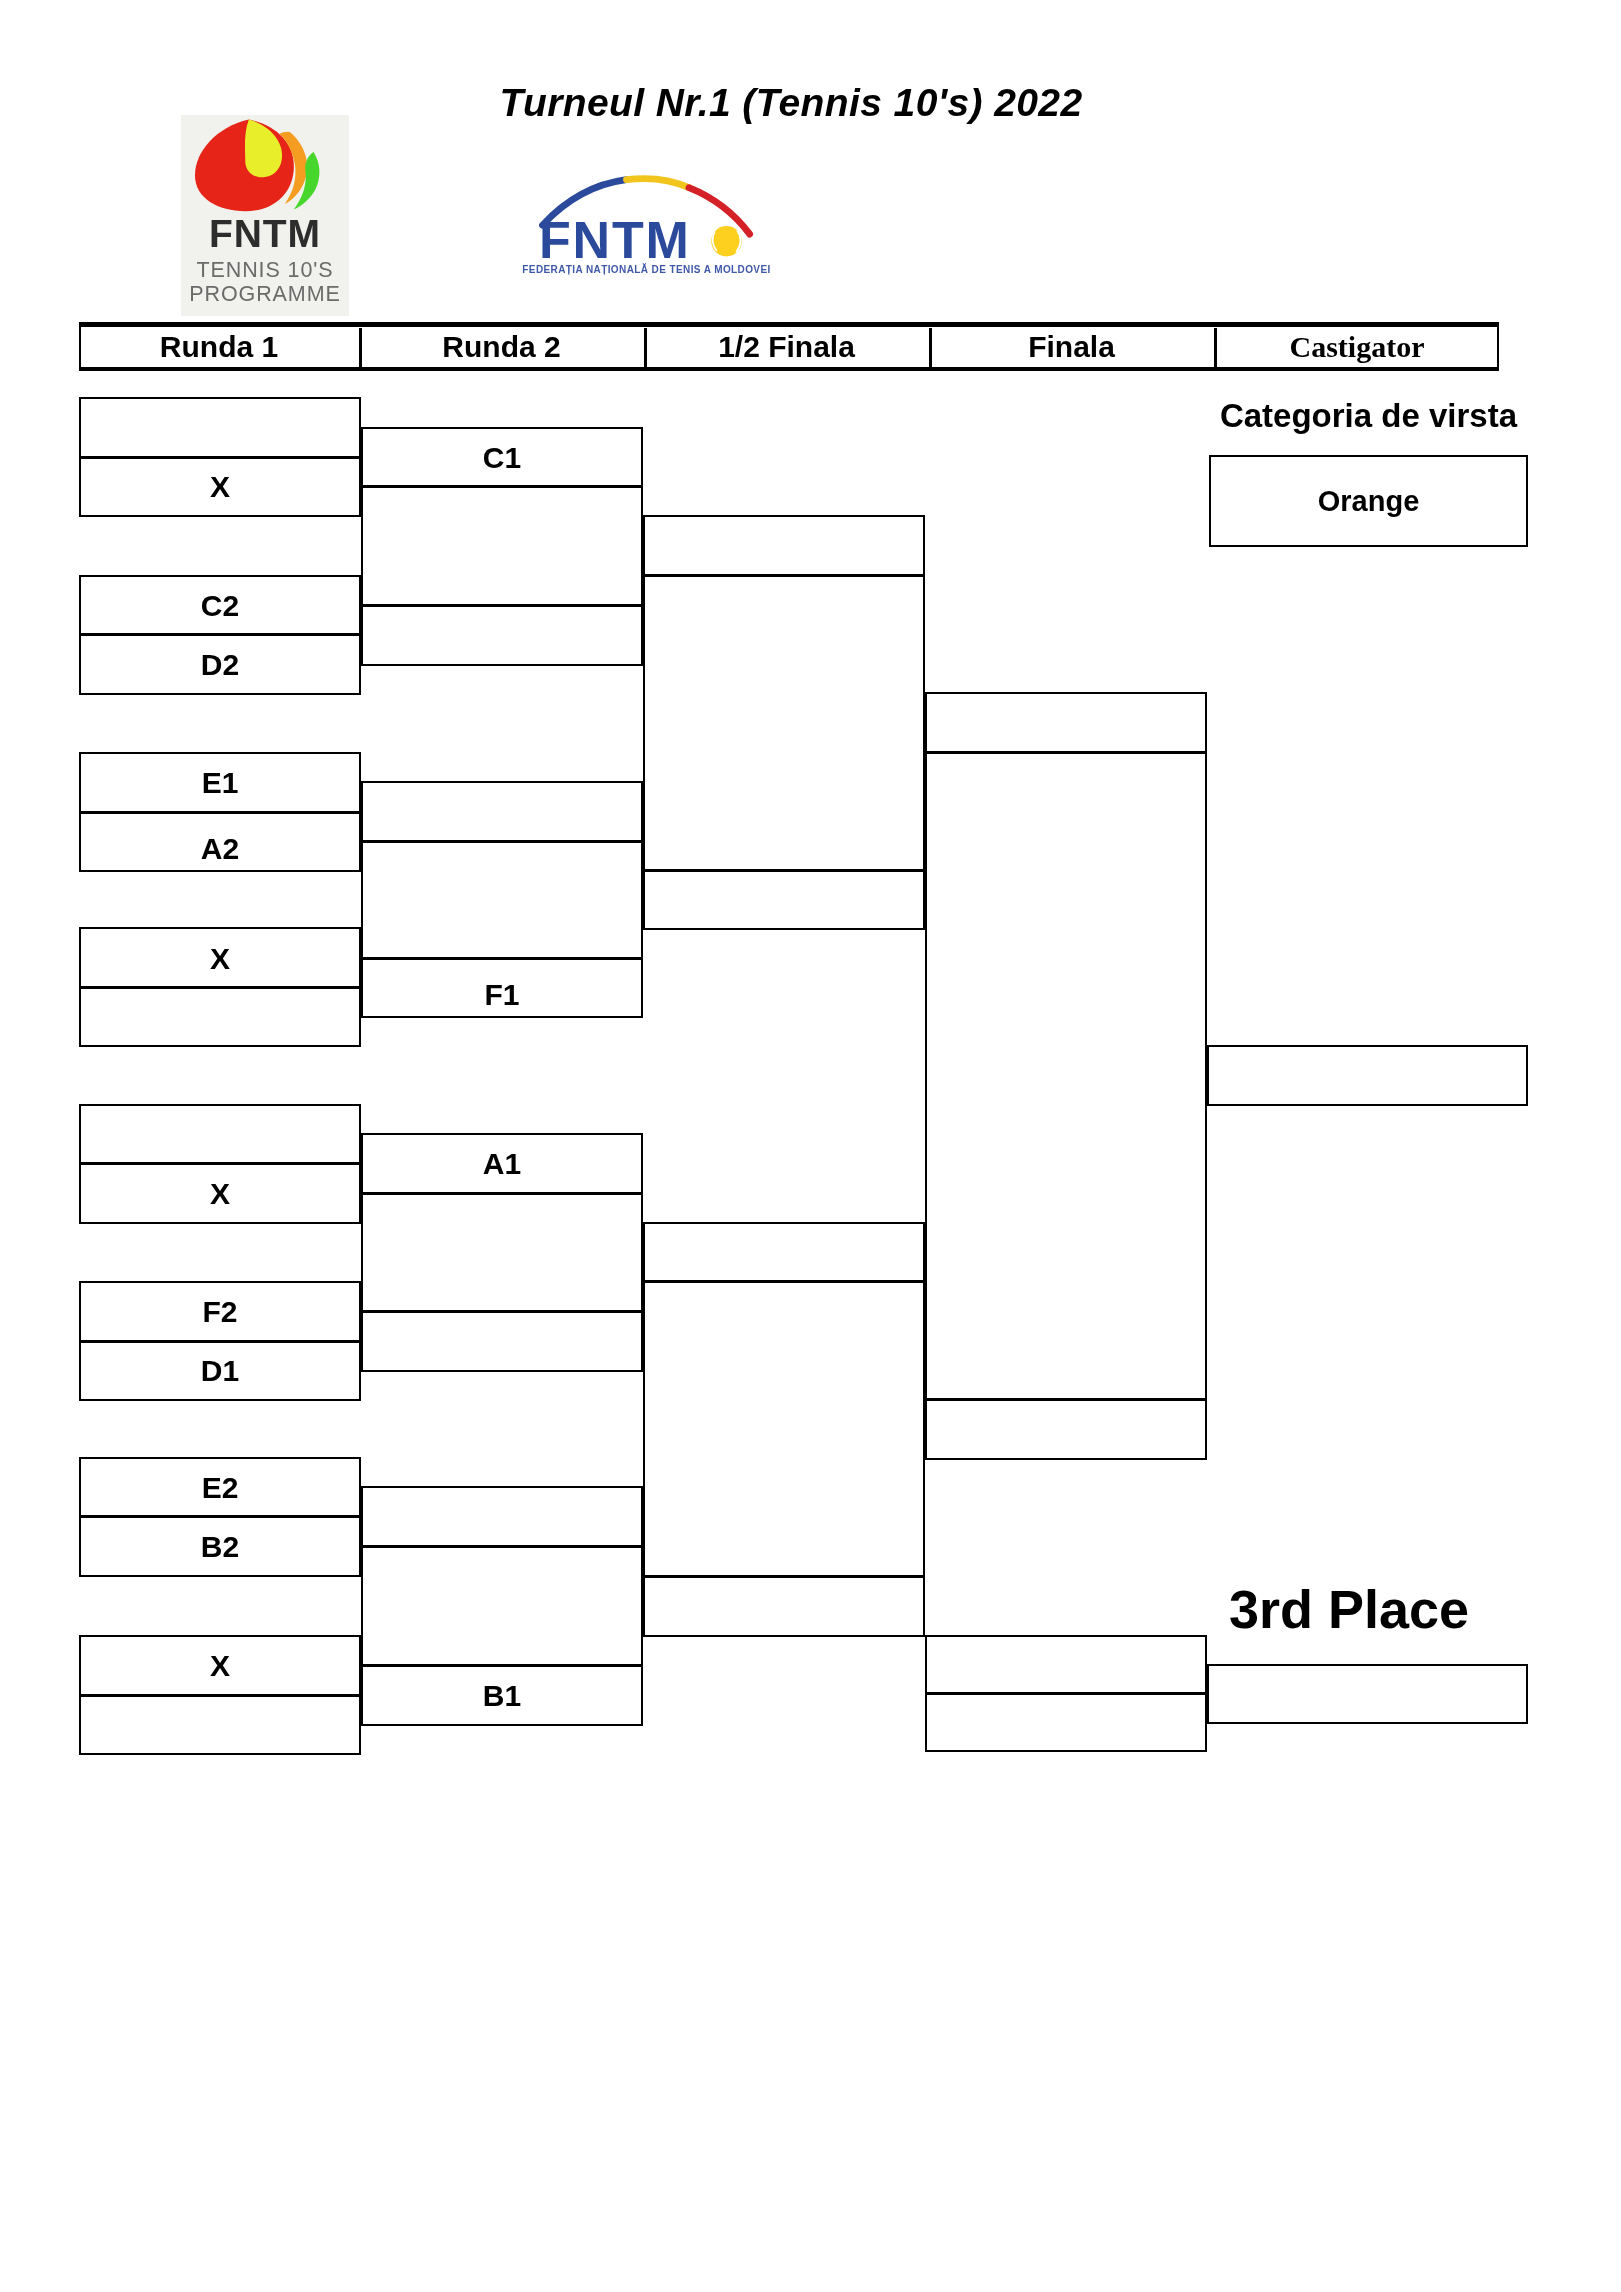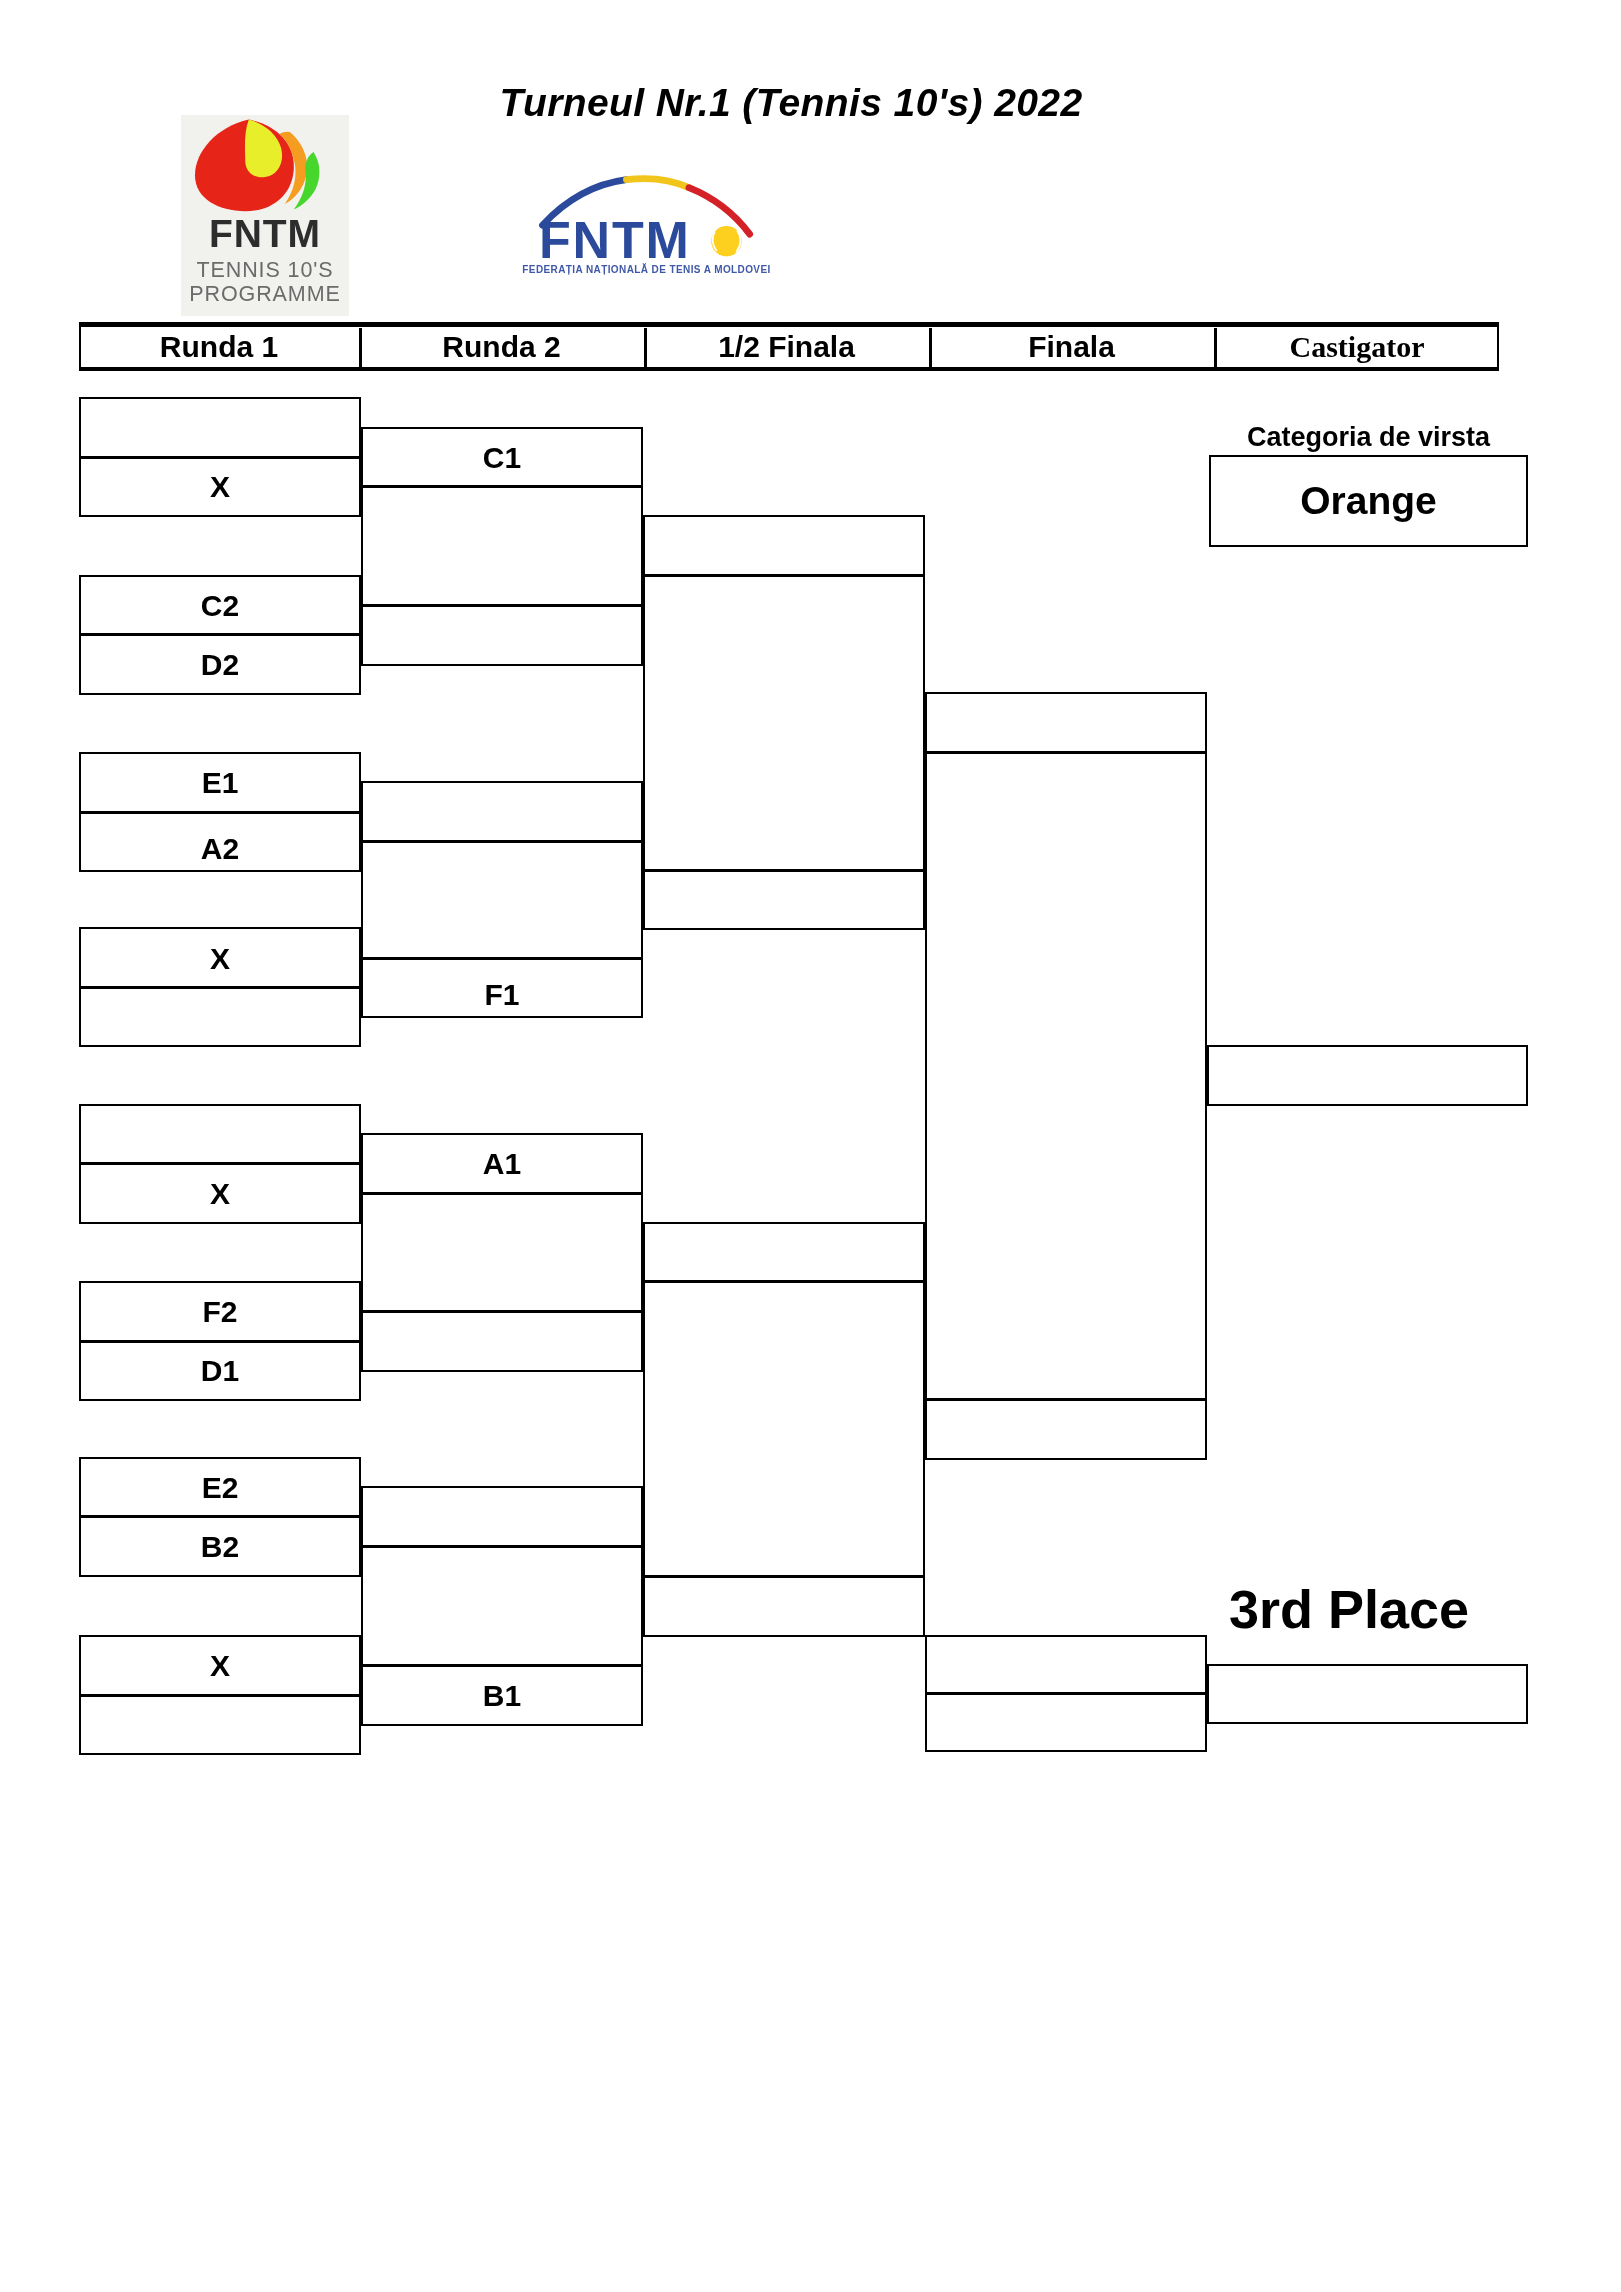--- a/index.html
+++ b/index.html
@@ -27,23 +27,23 @@
     left:79px;top:322px;width:1420px;height:49px;box-sizing:border-box;
     border:2.7px solid #000;border-top-width:5.4px;border-bottom-width:4.5px;background:#fff;
   }
   .header-vline{top:328px;width:2.7px;height:39px;background:#000;}
   .header-label{top:322px;height:49px;font-size:30px;font-weight:bold;}
   
   .bx{box-sizing:border-box;border:2.7px solid #000;background:transparent;}
   .hl{background:#000;height:2.7px;}
   .slot-label{font-size:30px;font-weight:bold;}
   
-  #category-label{left:1209px;top:421px;width:319px;height:32px;font-size:27px;font-weight:bold;}
+  #category-label{left:1209px;top:400px;width:319px;height:32px;font-size:33px;font-weight:bold;}
   #category-box{left:1209px;top:455px;width:319px;height:92px;}
-  #category-value{left:1209px;top:455px;width:319px;height:92px;font-size:39px;font-weight:bold;}
+  #category-value{left:1209px;top:455px;width:319px;height:92px;font-size:29px;font-weight:bold;}
   #third-place-label{left:1205px;top:1587px;width:288px;height:43px;font-size:54px;font-weight:bold;}
 </style>
 </head>
 <body>
 
 <div class="abs center" id="page-title">Turneul Nr.1 (Tennis 10's) 2022</div>
 
 <div class="abs" id="logo-left-bg"></div>
 <svg class="abs" id="flame-icon" style="left:186px;top:116px;" width="158" height="97" viewBox="0 0 176 108">
   <path d="M70,4 C34,12 10,40 10,66 C10,92 36,106 66,106 C96,106 118,88 120,60 C122,30 100,10 70,4 Z" fill="#e62417"></path>

